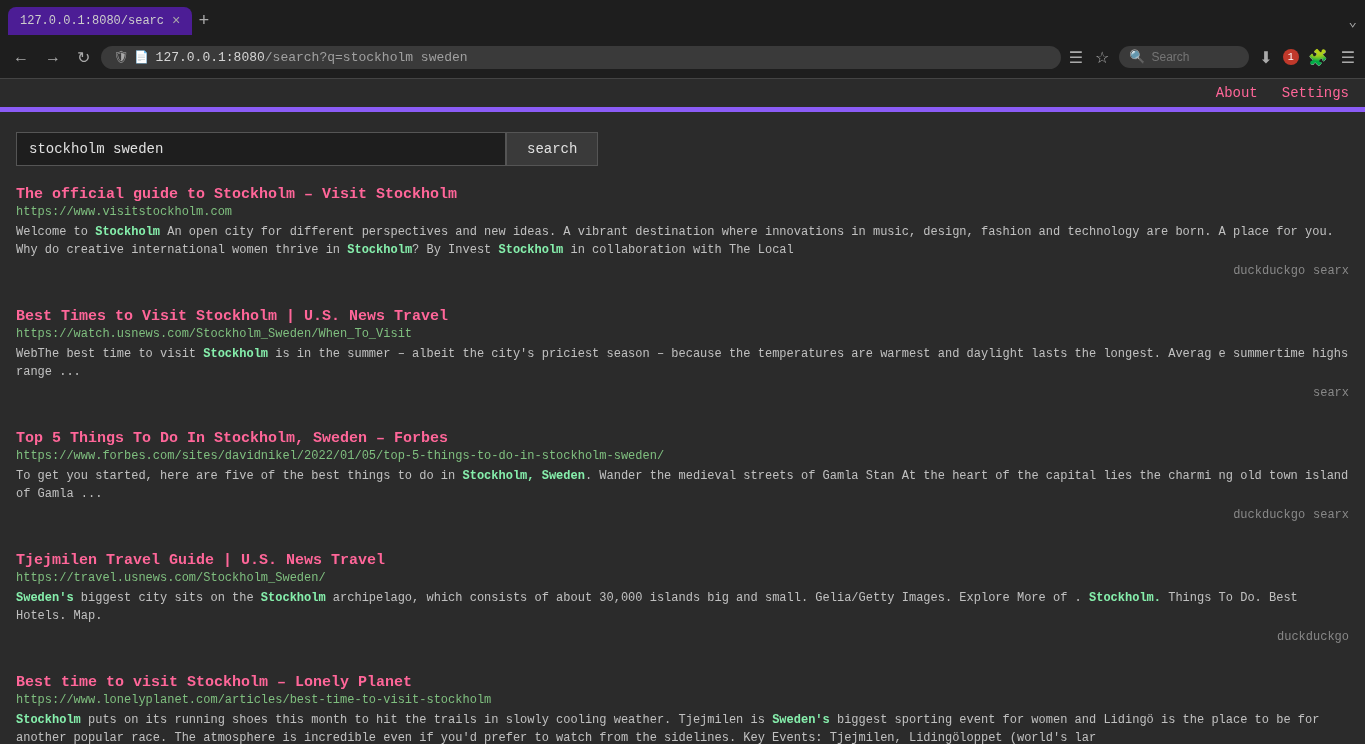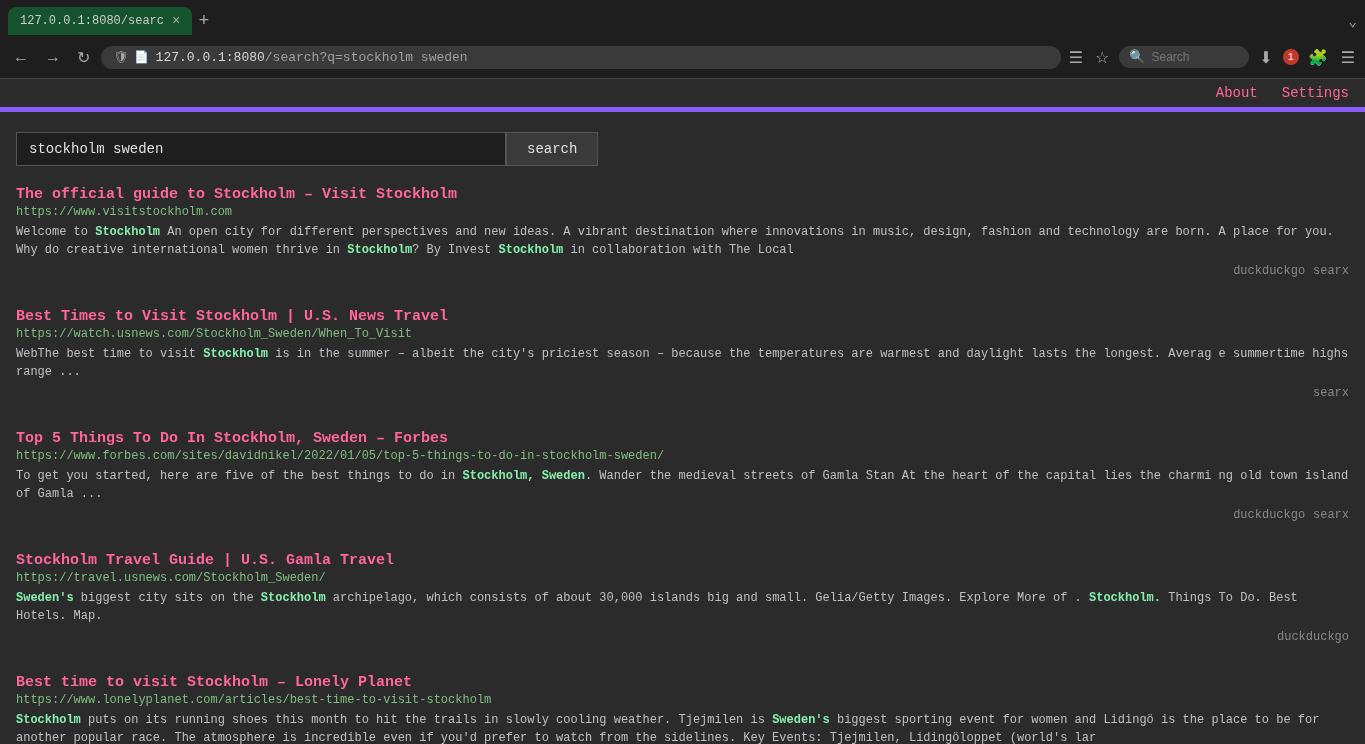--- a/index.html
+++ b/index.html
@@ -21,21 +21,21 @@
       display: flex;
       align-items: center;
       background: #1e1e1e;
       padding: 6px 8px 0 8px;
       height: 36px;
     }
 
     .tab {
       display: flex;
       align-items: center;
-      background: #14532d;
+      background: #4c1d95;
       border-radius: 8px 8px 0 0;
       padding: 6px 12px;
       font-size: 12px;
       color: #ccc;
       max-width: 200px;
       position: relative;
     }
 
     .tab-title {
       flex: 1;
@@ -336,21 +336,21 @@
     <div class="result-snippet">
       To get you started, here are five of the best things to do in <b>Stockholm, Sweden</b>. Wander the medieval streets of Gamla Stan At the heart of the capital lies the charmi ng old town island of Gamla ...
     </div>
     <div class="result-sources">
       <span class="source-tag">duckduckgo</span>
       <span class="source-tag"> searx</span>
     </div>
   </div>
 
   <div class="result-item">
-    <a class="result-title" href="#">Stockholm Travel Guide | U.S. Gamla Travel</a>
+    <a class="result-title" href="#">Tjejmilen Travel Guide | U.S. News Travel</a>
     <div class="result-url">https://travel.usnews.com/Stockholm_Sweden/</div>
     <div class="result-snippet">
       <b>Sweden's</b> biggest city sits on the <b>Stockholm</b> archipelago, which consists of about 30,000 islands big and small. Gelia/Getty Images. Explore More of . <b>Stockholm.</b> Things To Do. Best Hotels. Map.
     </div>
     <div class="result-sources">
       <span class="source-tag">duckduckgo</span>
     </div>
   </div>
 
   <div class="result-item">

